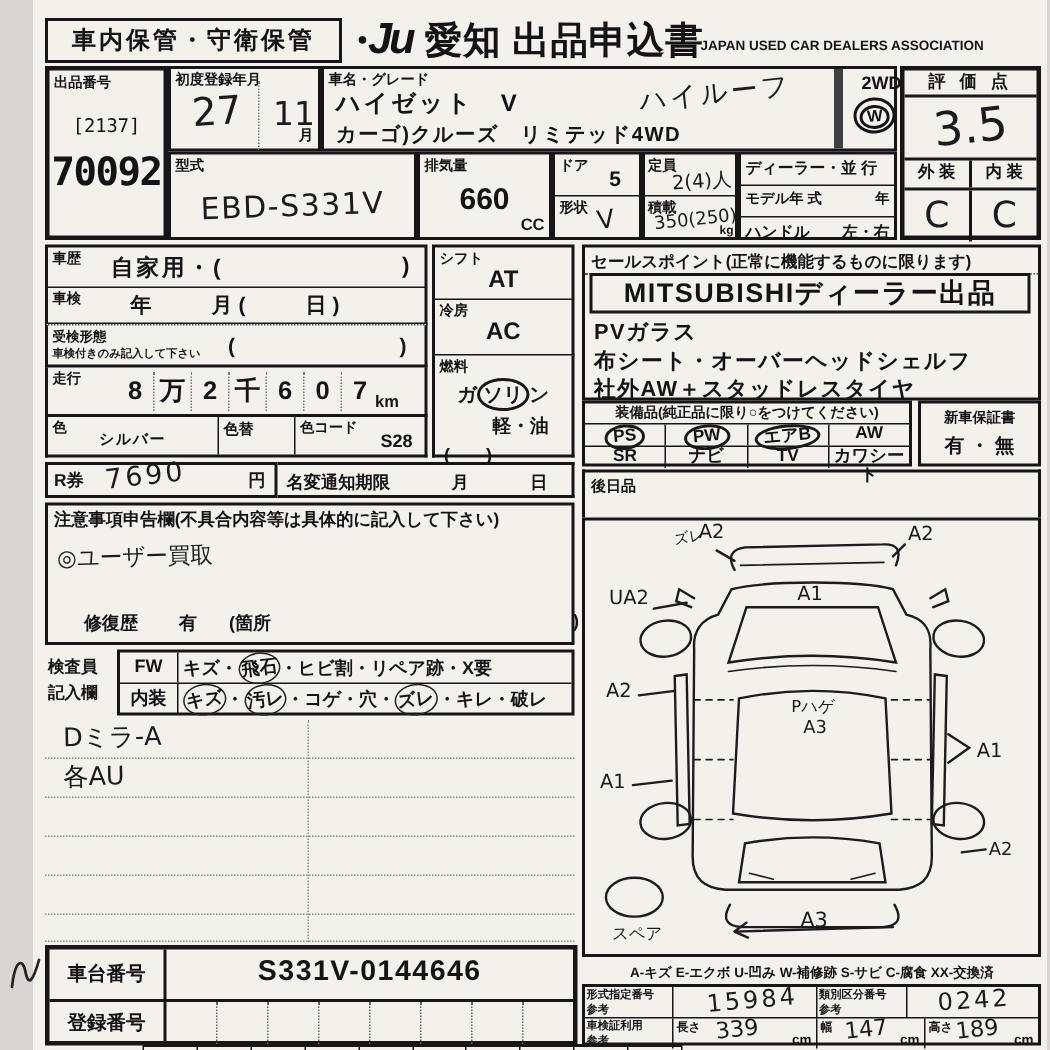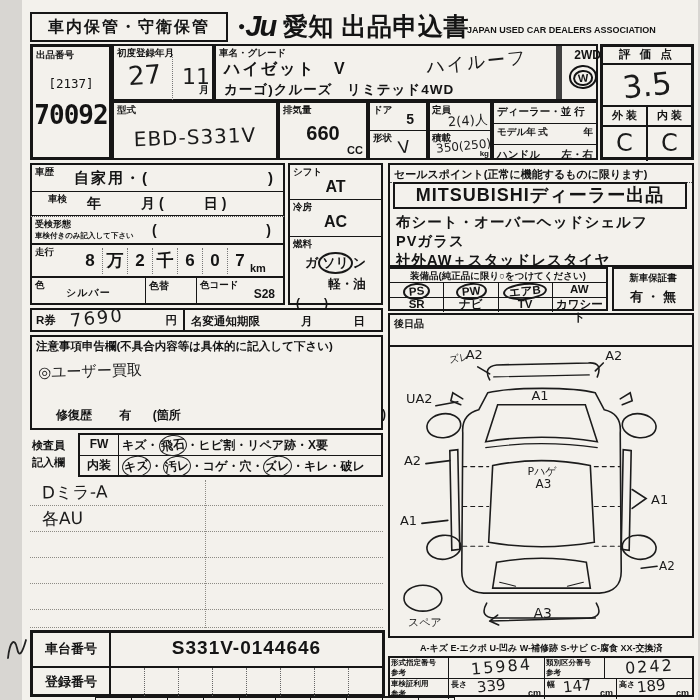--- a/index.html
+++ b/index.html
@@ -122,21 +122,21 @@
       <span>左・右</span>
     </div>
   </div>
 
   <div class="bx" style="left:30px;top:163px;width:255px;height:29px;border-width:2.5px 2px 1.5px 2.5px;">
     <span class="lbl" style="position:absolute;padding:1px 3px;">車歴</span>
     <span class="abs" style="left:42px;top:4px;font-size:15px;font-weight:800;letter-spacing:2px;">自家用・(</span>
     <span class="abs" style="right:10px;top:4px;font-size:15px;font-weight:800;">)</span>
   </div>
   <div class="bx" style="left:30px;top:192px;width:255px;height:24px;border-width:0 2px 1.5px 2.5px;">
-    <span class="lbl" style="position:absolute;padding:1px 16px;">車検</span>
+    <span class="lbl" style="position:absolute;padding:1px 3px;">車検</span>
     <span class="abs" style="left:55px;top:3px;font-size:14px;font-weight:800;letter-spacing:4px;">年　　月(　　日)</span>
   </div>
   <div class="bx" style="left:30px;top:216px;width:255px;height:29px;border-width:0 2px 2px 2.5px;border-top:1px dotted #555;">
     <div class="lbl" style="padding:1px 3px 0;font-size:9px;">受検形態</div>
     <div style="padding:0 3px;font-size:7.5px;font-weight:700;">車検付きのみ記入して下さい</div>
     <span class="abs" style="left:120px;top:5px;font-size:14px;font-weight:800;">(</span>
     <span class="abs" style="right:12px;top:5px;font-size:14px;font-weight:800;">)</span>
   </div>
   <div class="bx" style="left:30px;top:245px;width:255px;height:33px;border-width:0 2px 2px 2.5px;">
     <span class="lbl" style="position:absolute;padding:1px 3px;">走行</span>
@@ -226,22 +226,22 @@
       <span>ガ</span><span class="circ3">ソリ</span><span>ン</span>
     </div>
     <div style="text-align:center;font-size:12.5px;font-weight:800;margin-top:2px;margin-left:23px;">軽・油</div>
     <div style="display:flex;justify-content:space-between;padding:2px 6px 0;font-size:12px;font-weight:700;">(　　)</div>
   </div>
 
   <div class="bx" style="left:388px;top:163px;width:306px;height:104px;border-width:2.5px;">
     <div style="font-size:11px;font-weight:800;padding:2px 4px 0;border-bottom:1px dotted #555;">セールスポイント(正常に機能するものに限ります)</div>
     <div class="bx" style="left:3px;top:17px;width:294px;height:27px;border-width:2.5px;text-align:center;font-size:18px;font-weight:900;line-height:23px;letter-spacing:1px;">MITSUBISHIディーラー出品</div>
     <div class="abs" style="left:6px;top:48px;">
+        <div class="spoint">PVガラス</div>
         <div class="spoint">布シート・オーバーヘッドシェルフ</div>
-        <div class="spoint">PVガラス</div>
         <div class="spoint">社外AW＋スタッドレスタイヤ</div>
       </div>
   </div>
 
   <div class="bx" style="left:388px;top:267px;width:220px;height:44px;border-width:2px;">
     <div style="height:13px;text-align:center;font-size:9.5px;font-weight:800;line-height:13px;">装備品(純正品に限り○をつけてください)</div>
     <div class="equip-row">
         <div class="ecell"><span class="circ">PS</span></div>
         <div class="ecell"><span class="circ">PW</span></div>
         <div class="ecell"><span class="circ">エアB</span></div>

